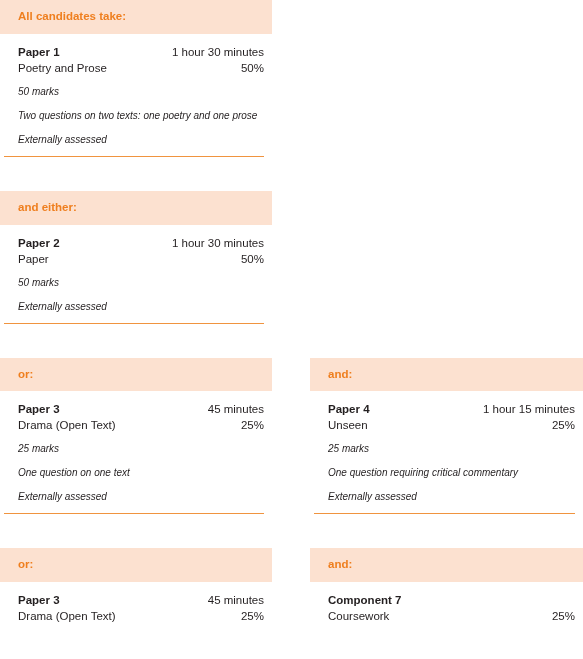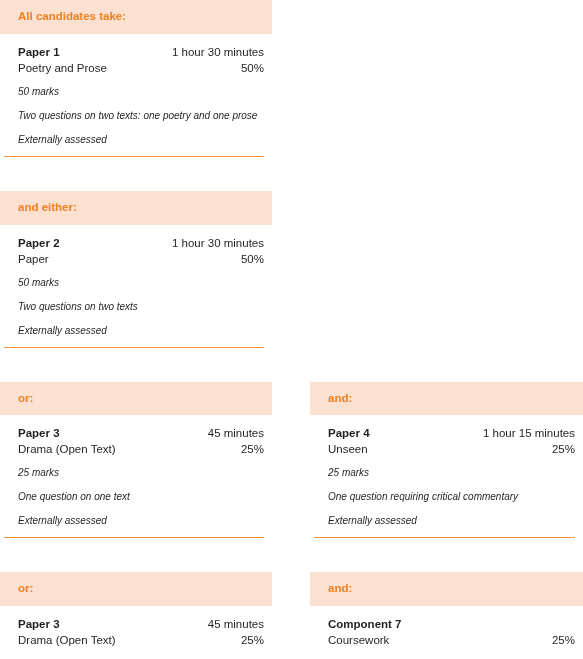--- a/index.html
+++ b/index.html
@@ -137,21 +137,20 @@
         <div class="block-body">
           <div class="row title">
             <span class="label">Paper 2</span>
             <span class="value">1 hour 30 minutes</span>
           </div>
           <div class="row">
             <span class="label">Paper</span>
             <span class="value">50%</span>
           </div>
           <div class="line">50 marks</div>
-          <div class="line">Two questions on two texts</div>
           <div class="line">Externally assessed</div>
         </div>
         <div class="divider"></div>
       </div>
     </div>
     <div class="cell right empty"></div>
 
     <div class="cell spacer-24"></div>
 
     <div class="cell">

